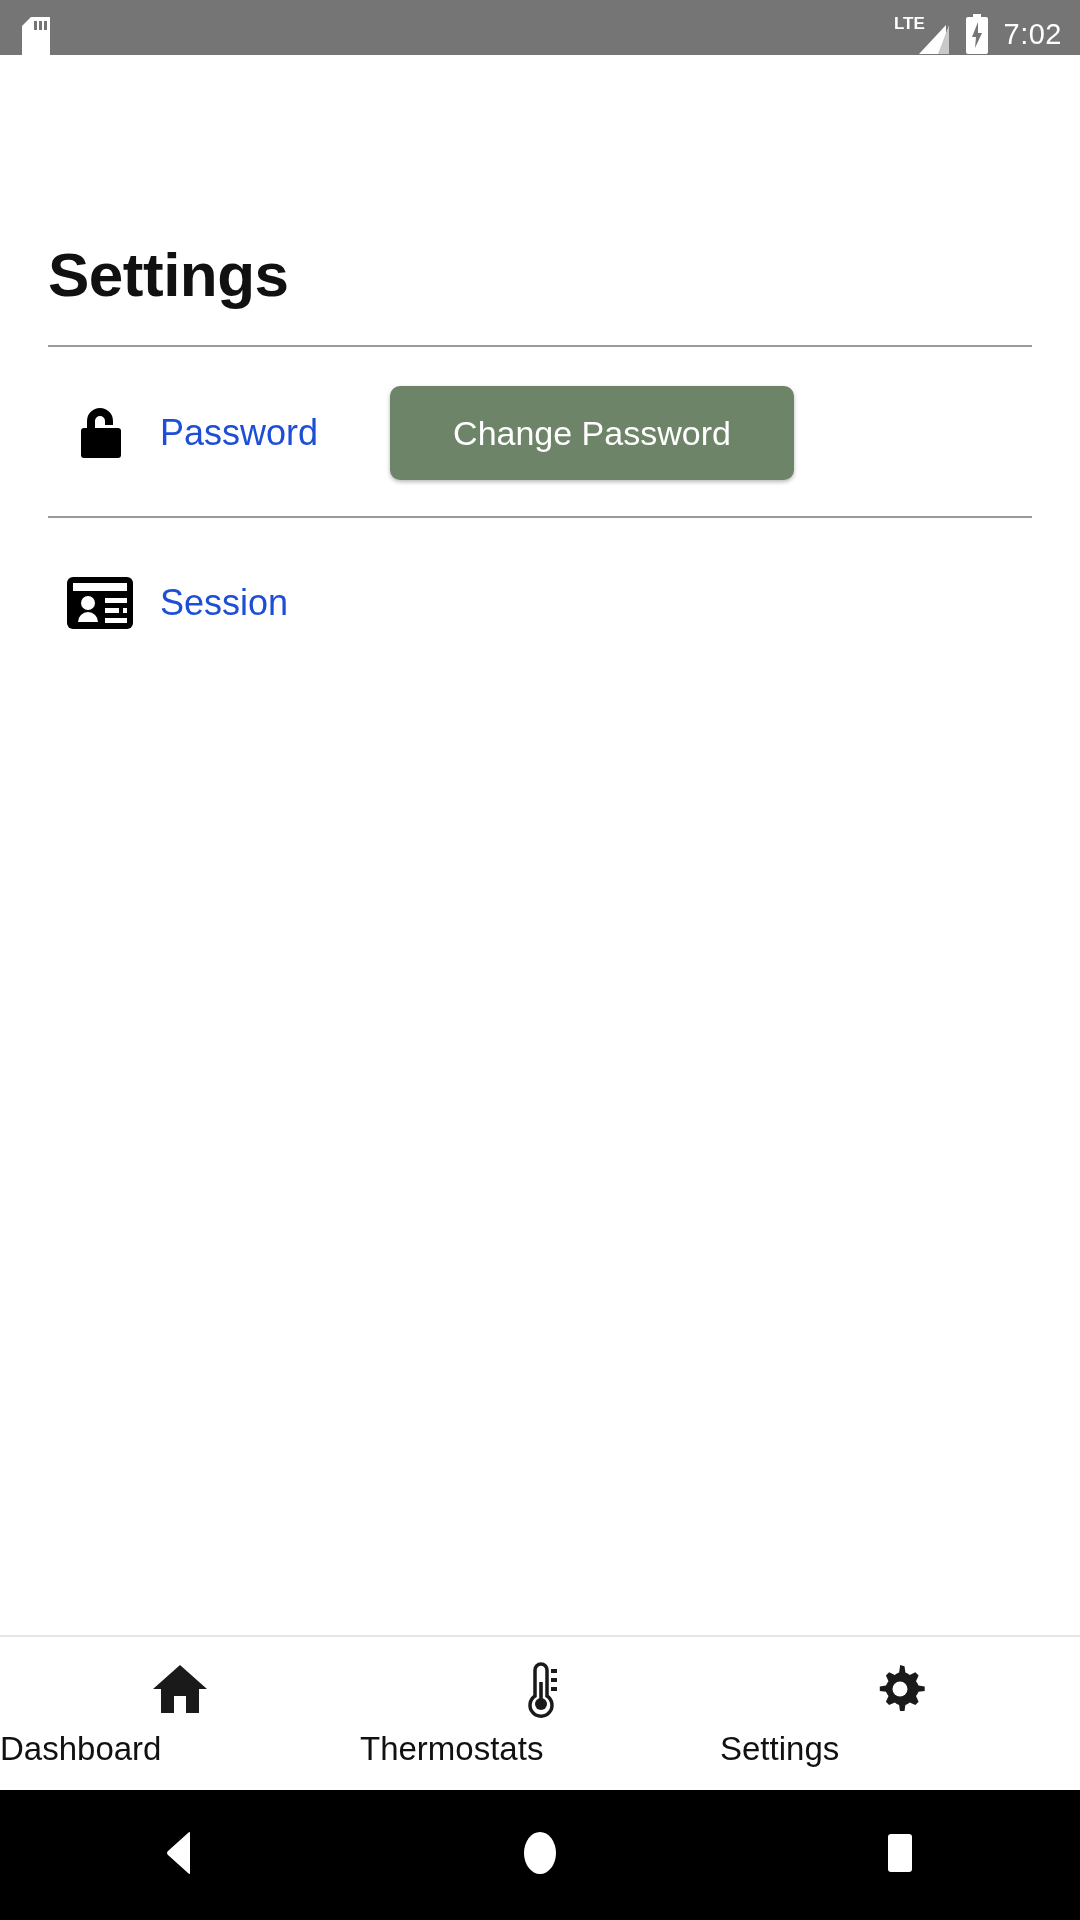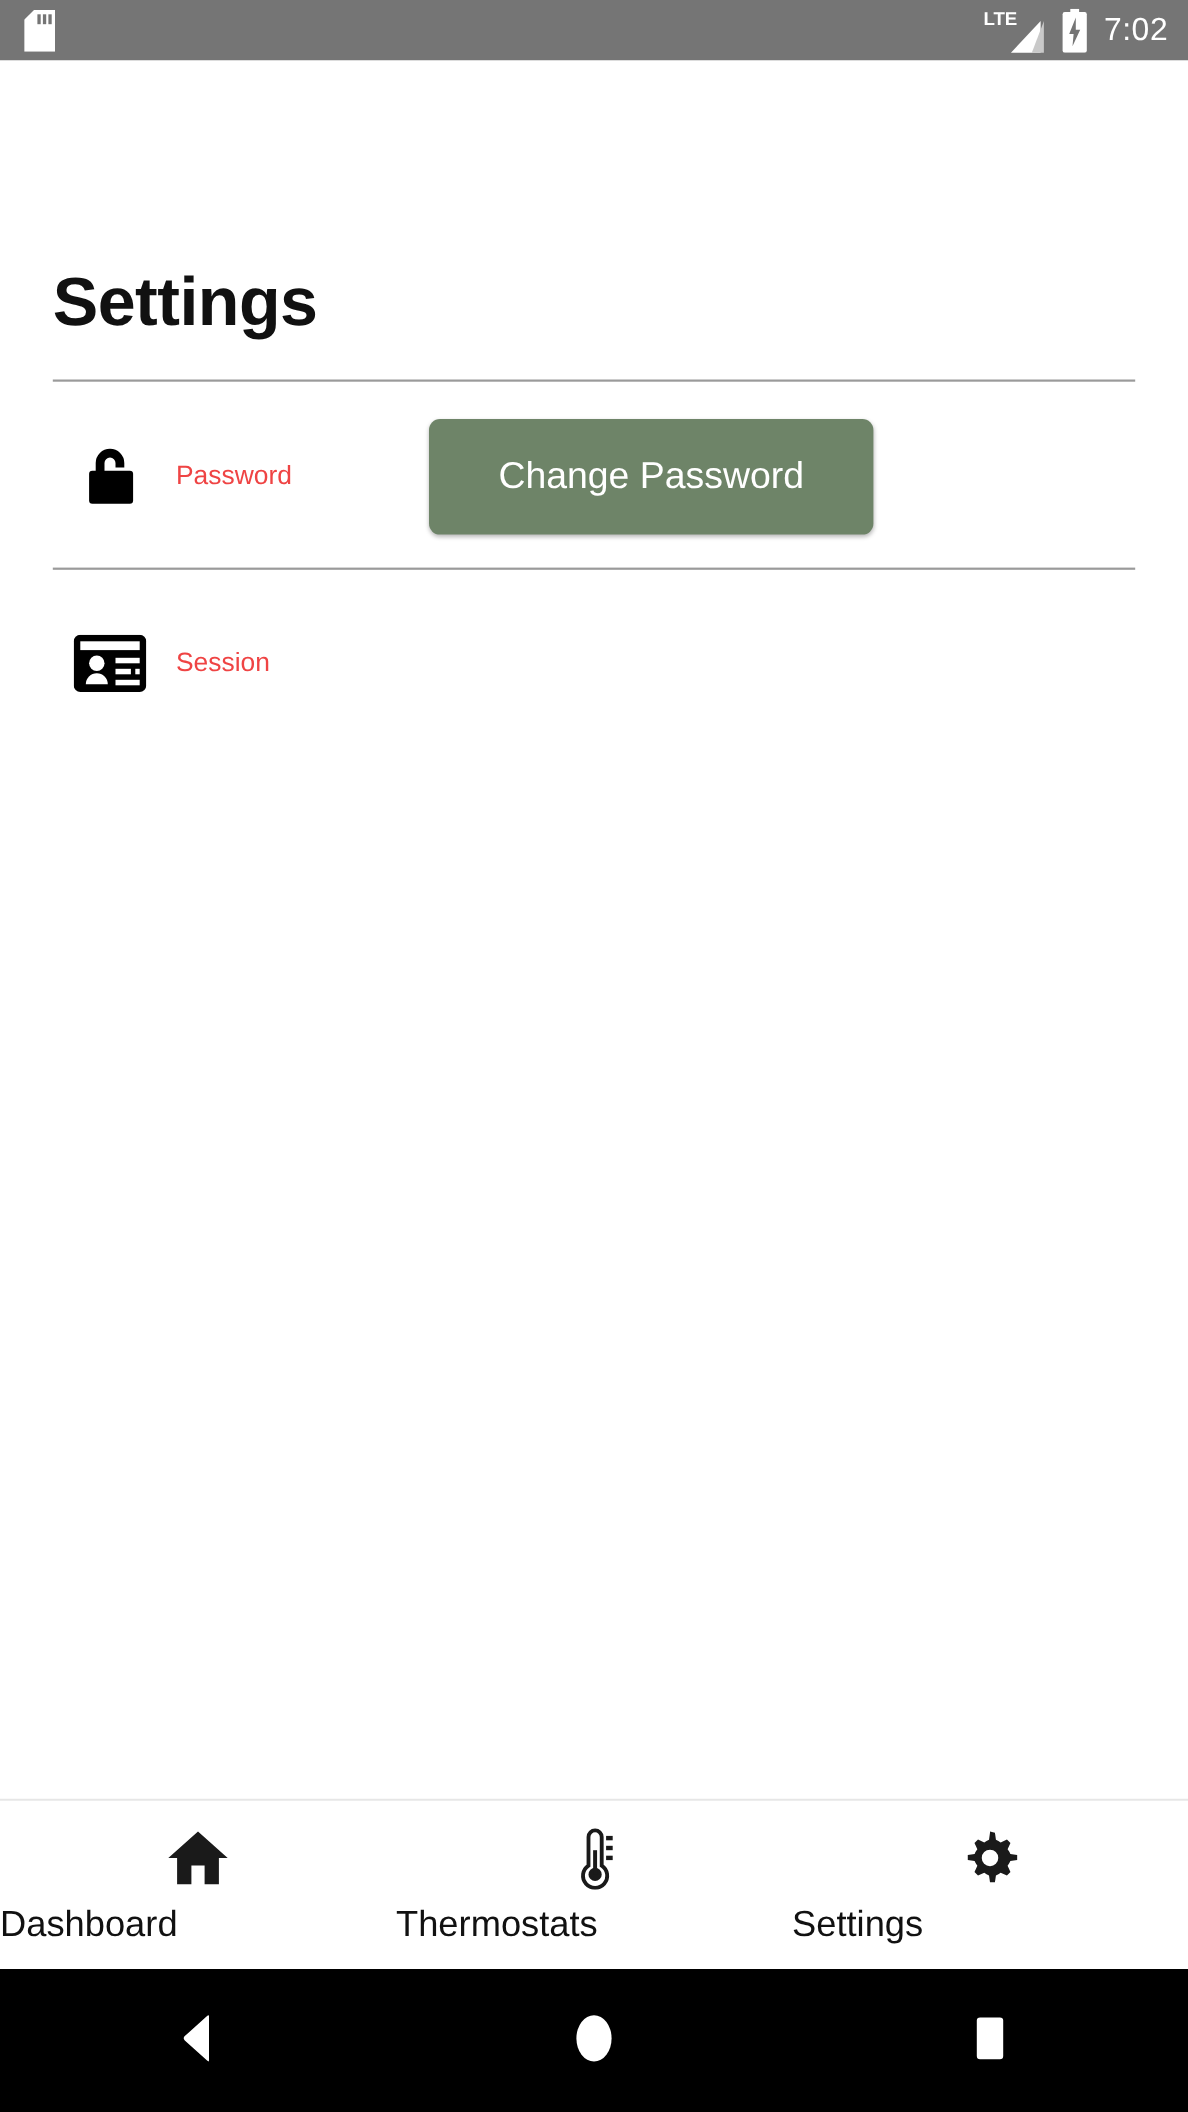--- a/index.html
+++ b/index.html
@@ -7,21 +7,21 @@
     width:1080px; height:1920px;
     background:#ffffff;
     font-family:"Liberation Sans", sans-serif;
     overflow:hidden;
   }
   #phone { position:relative; width:1080px; height:1920px; background:#ffffff; display:flex; flex-direction:column; }
 
   
   .statusbar {
     height:55px; background:#757575; flex:0 0 55px;
-    display:flex; align-items:center; justify-content:space-between;
+    display:flex; align-items:flex-end; justify-content:space-between;
     padding:0 18px 0 22px;
   }
   .sb-left { display:flex; align-items:center; }
   .sb-right { display:flex; align-items:center; gap:14px; }
   .sb-time { color:#ffffff; font-size:29px; letter-spacing:0.5px; line-height:1; }
   .sdcard-icon { width:28px; height:38px; display:block; }
   .lte-icon { display:flex; align-items:flex-end; gap:0; }
   .battery-icon { width:26px; height:40px; display:block; }
 
   
@@ -31,23 +31,23 @@
     font-size:62px; font-weight:bold; color:#111111; letter-spacing:-0.5px;
   }
   .divider { position:absolute; left:48px; width:984px; height:2px; background:#9a9a9a; }
   .divider.d1 { top:290px; }
   .divider.d2 { top:461px; }
 
   .row { position:absolute; left:0; width:1080px; height:130px; display:flex; align-items:center; }
   .row.r1 { top:313px; }
   .row.r2 { top:483px; }
   .row-icon { width:120px; margin-left:40px; display:flex; align-items:center; justify-content:center; }
-  .row-label { width:230px; font-size:24px; color:#ef4444; }
+  .row-label { width:230px; font-size:36px; color:#1d4ed8; }
   .row-btn {
-    width:404px; height:105px; border:none; border-radius:10px;
+    width:404px; height:94px; border:none; border-radius:10px;
     background:#6e8468; color:#ffffff; font-size:34px;
     font-family:"Liberation Sans", sans-serif;
     display:flex; align-items:center; justify-content:center;
     box-shadow:0 2px 4px rgba(0,0,0,0.28);
     cursor:pointer;
   }
 
   
   .tabbar {
     flex:0 0 155px; height:155px; background:#ffffff;

